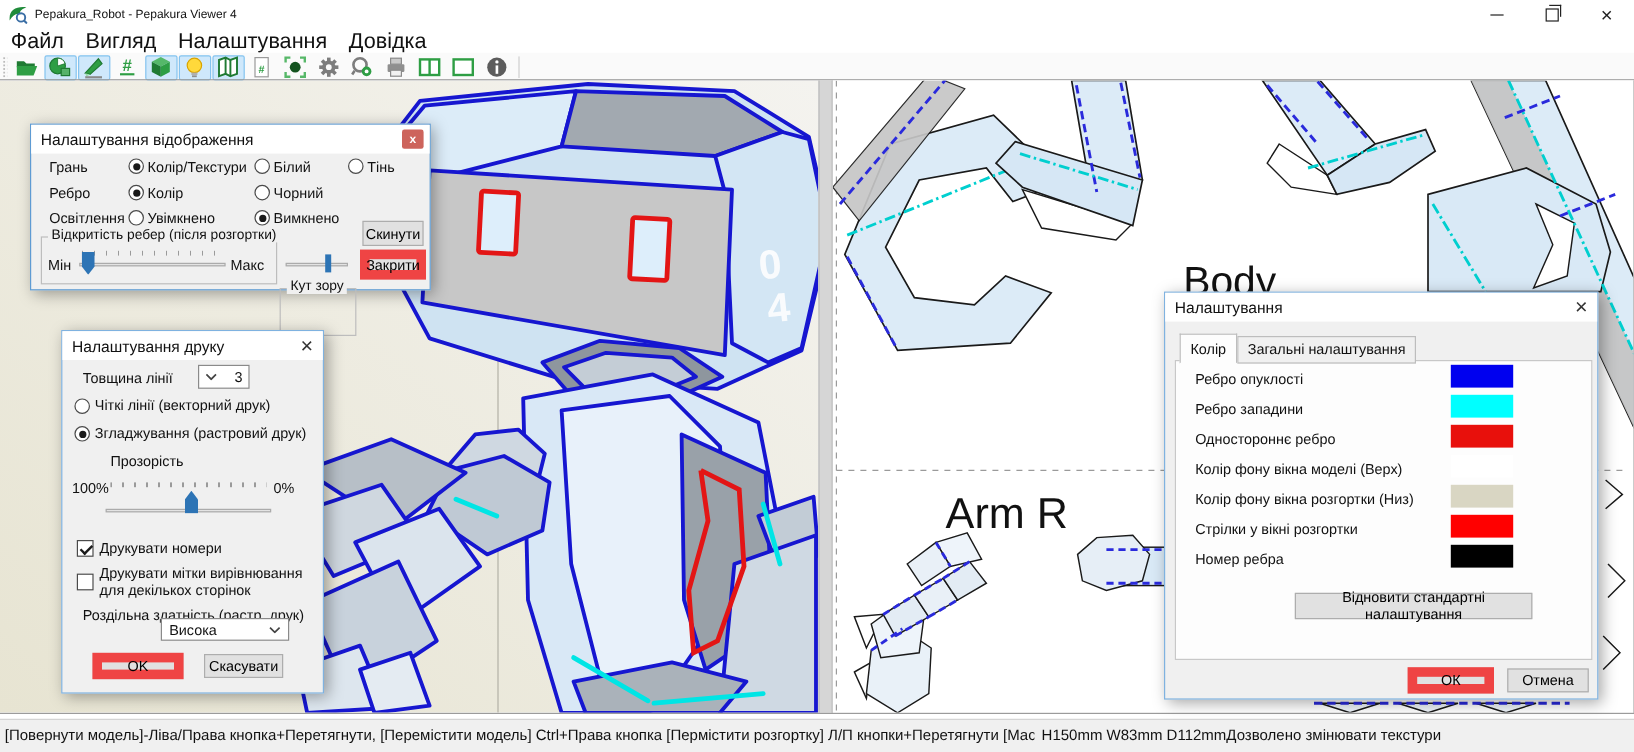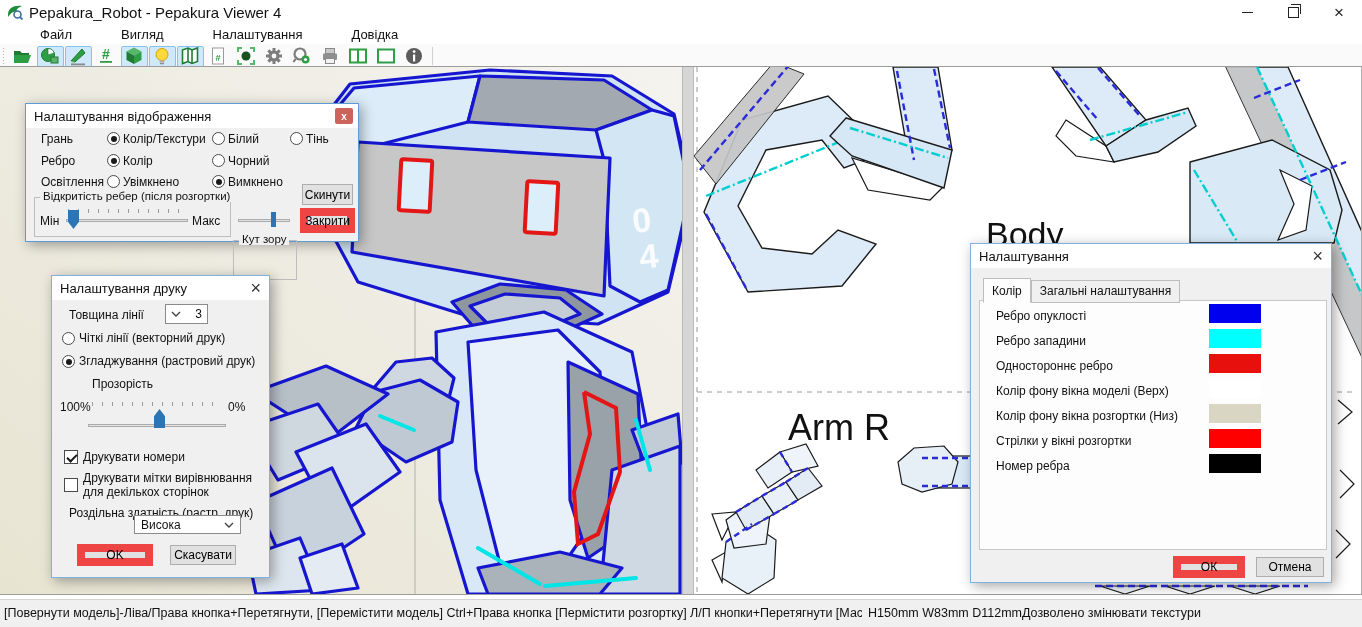--- a/index.html
+++ b/index.html
@@ -1,30 +1,30 @@
 <!DOCTYPE html>
 <html><head>
 <meta charset="utf-8">
 <style>
   html,body{margin:0;padding:0;}
   body{width:1362px;height:627px;position:relative;font-family:"Liberation Sans",sans-serif;
        background:#fff;overflow:hidden;font-size:12px;color:#111;}
   
   .titlebar{position:absolute;left:0;top:0;width:1362px;height:24px;background:#fff;display:flex;align-items:center;}
   .titlebar .appicon{width:16px;height:16px;margin:0 6px 0 7px;}
-  .titlebar .title{font-size:15px;color:#111;}
+  .titlebar .title{font-size:10px;color:#111;}
   .wincontrols{position:absolute;right:0;top:0;height:24px;display:flex;}
   .winbtn{width:46px;height:24px;display:flex;align-items:center;justify-content:center;}
   .glyph-min{width:11px;border-top:1px solid #222;}
   .glyph-restore{width:9px;height:9px;border:1px solid #222;position:relative;background:#fff;}
   .glyph-restore::before{content:"";position:absolute;left:2px;top:-4px;width:9px;height:9px;border:1px solid #222;border-left:none;border-bottom:none;}
   .glyph-close{font-size:17px;line-height:17px;color:#222;}
   
   .menubar{position:absolute;left:0;top:24px;width:1362px;height:20px;background:#fff;display:flex;align-items:center;}
-  .menu-item{padding:2px 9px;font-size:13px;margin-left:31px;}
+  .menu-item{padding:2px 9px;font-size:18px;}
   
   .toolbar{position:absolute;left:0;top:44px;width:1362px;height:22px;background:#fafafa;display:flex;align-items:center;padding-top:1px;}
   .grip{width:4px;height:18px;margin:0 2px;background-image:radial-gradient(#bbb 1px,transparent 1px);background-size:3px 3px;}
   .tb{width:27px;height:21px;display:flex;align-items:center;justify-content:center;border:1px solid transparent;border-radius:2px;margin:0 0.5px;background:transparent;padding:0;}
   .tb.on{background:#cfe8fb;border-color:#84c3ef;}
   .tbsep{width:1px;height:18px;background:#cfcfcf;margin:0 4px;}
   
   .panes-topline{position:absolute;left:0;top:66px;width:1362px;height:1px;background:#9b9b9b;}
   .pane-left{position:absolute;left:0;top:67px;width:682px;height:527px;overflow:hidden;}
   .divider{position:absolute;left:682px;top:67px;width:12px;height:527px;background:#d6d6d6;border-left:1px solid #b9b9b9;border-right:1px solid #b9b9b9;box-sizing:border-box;}
@@ -462,20 +462,21 @@
   <span class="lbl" style="left:25px;top:115px;">Одностороннє ребро</span>
   <span class="swatch" style="left: 238px; top: 110px; background: rgb(232, 16, 12);"></span>
   <span class="lbl" style="left:25px;top:140px;">Колір фону вікна моделі (Верх)</span>
   <span class="swatch" style="left: 238px; top: 135px; background: rgb(255, 255, 255);"></span>
   <span class="lbl" style="left:25px;top:165px;">Колір фону вікна розгортки (Низ)</span>
   <span class="swatch" style="left: 238px; top: 160px; background: rgb(217, 214, 195);"></span>
   <span class="lbl" style="left:25px;top:190px;">Стрілки у вікні розгортки</span>
   <span class="swatch" style="left: 238px; top: 185px; background: rgb(255, 0, 0);"></span>
   <span class="lbl" style="left:25px;top:215px;">Номер ребра</span>
   <span class="swatch" style="left: 238px; top: 210px; background: rgb(0, 0, 0);"></span>
+  <button class="btn" style="left:108px;top:250px;width:198px;height:22px;">Відновити стандартні налаштування</button>
   <button class="btn focus" style="left:202px;top:312px;width:72px;height:22px;">ОК</button>
   <button class="btn" style="left:285px;top:313px;width:68px;height:20px;">Отмена</button>
 </div>
 
 <div class="statusbar">
   <span class="left">[Повернути модель]-Ліва/Права кнопка+Перетягнути, [Перемістити модель] Ctrl+Права кнопка [Пермістити розгортку] Л/П кнопки+Перетягнути [Масштаб] Колесо миші</span>
   <span class="rightwrap">
     <span>H150mm W83mm D112mm</span><span>Дозволено змінювати текстури</span>
   </span>
 </div>

